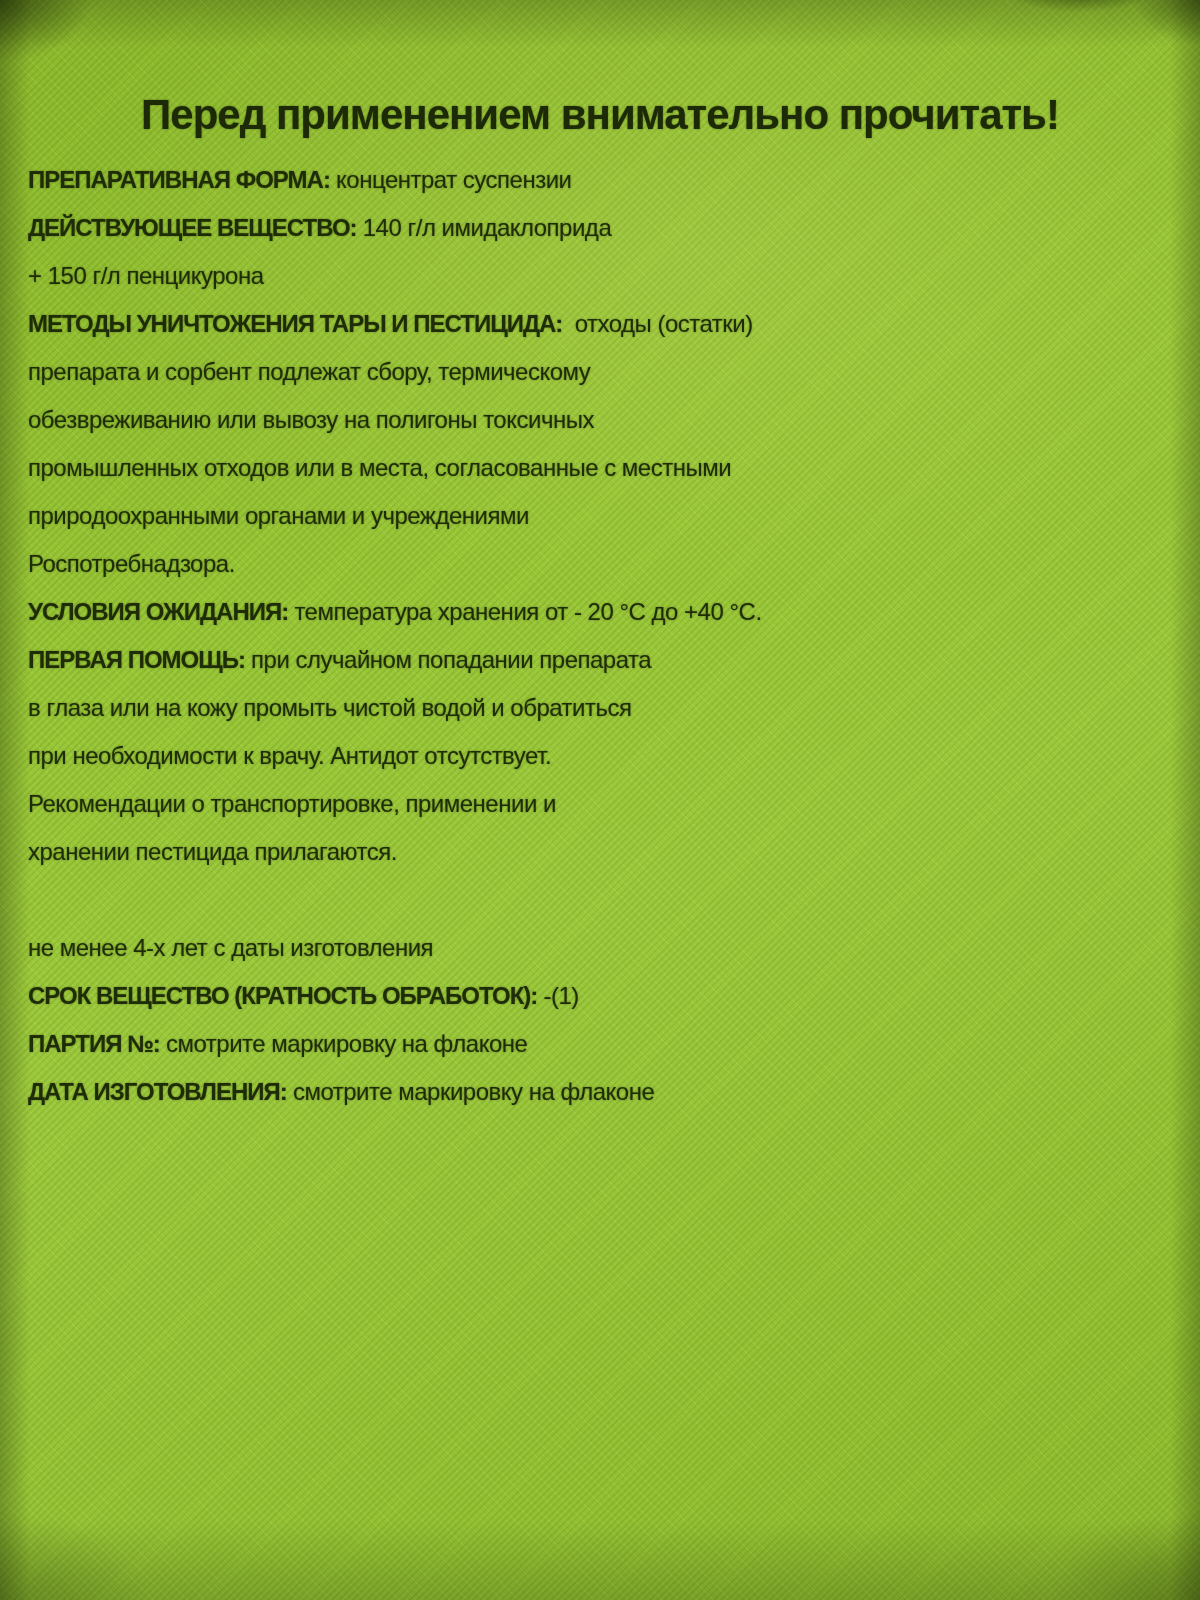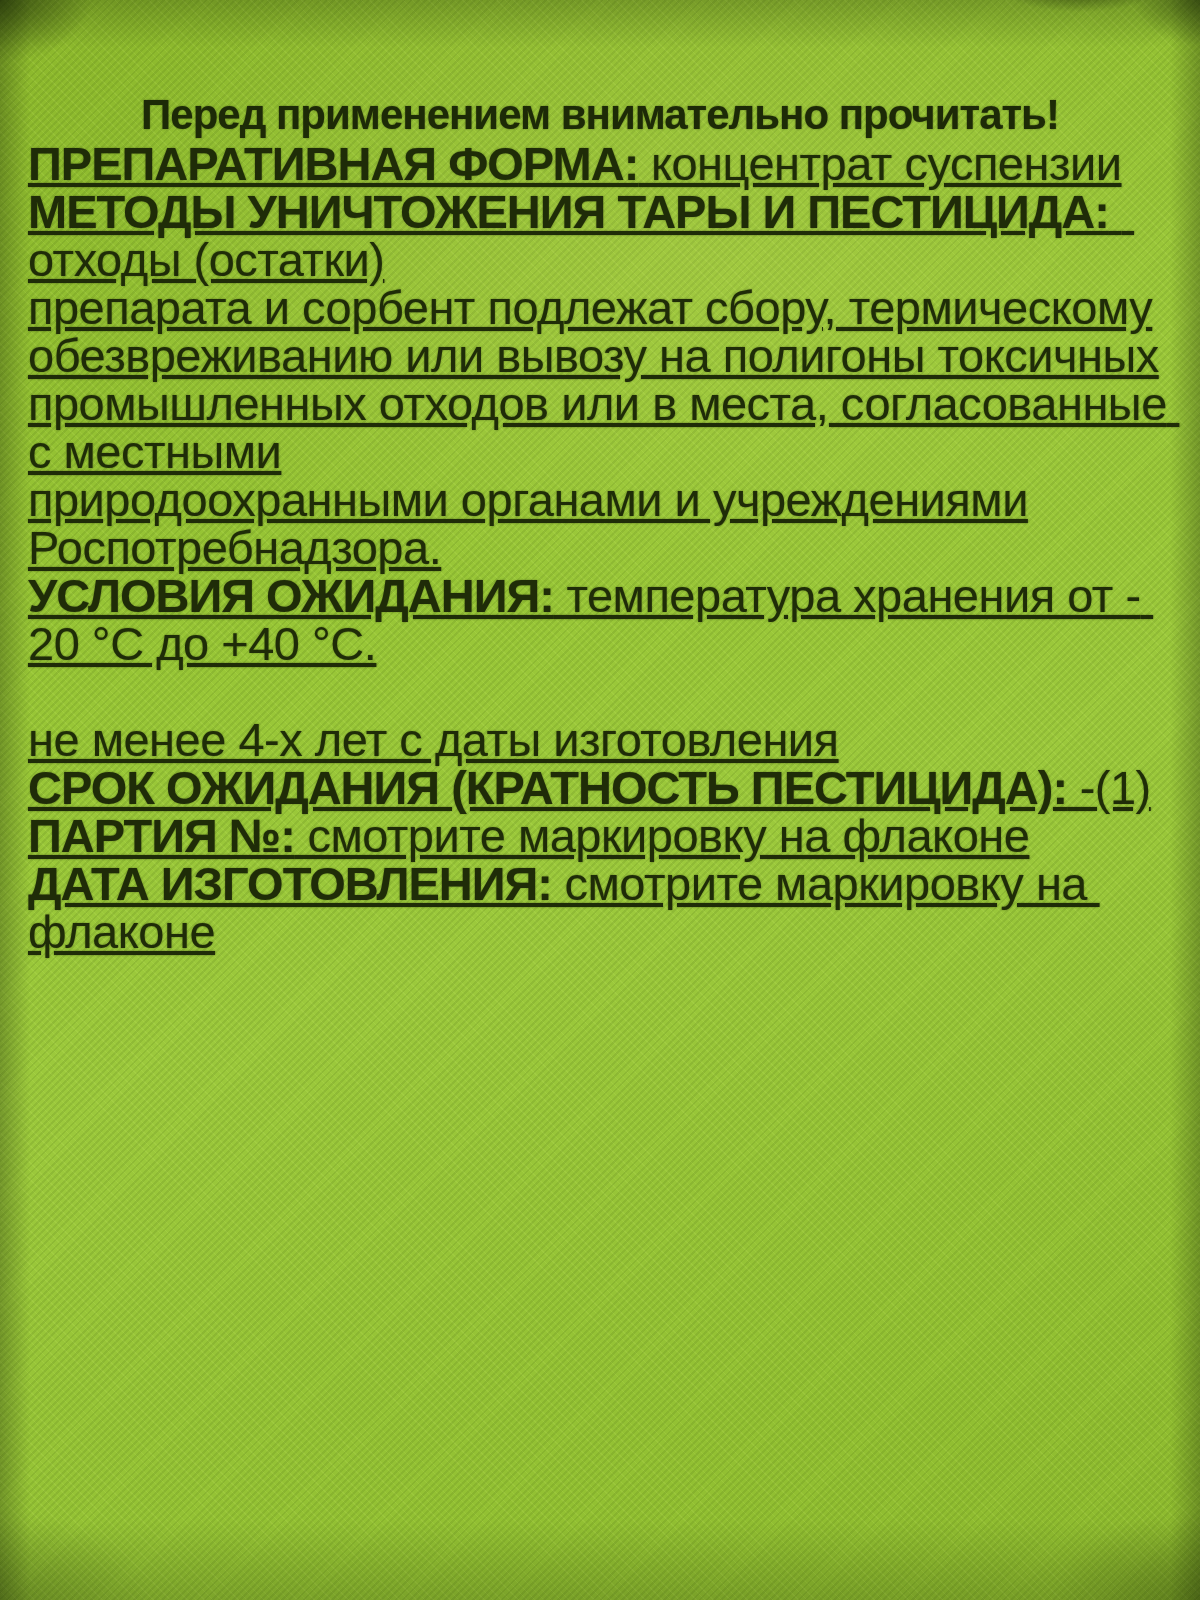--- a/index.html
+++ b/index.html
@@ -45,53 +45,59 @@
     text-align: center;
     font-size: 42px;
     line-height: 54px;
     font-weight: bold;
     letter-spacing: -1px;
     color: #1d2a07;
     text-shadow: 0 0 2px rgba(29,42,7,0.55);
   }
   .body-text {
     position: absolute;
-    top: 140px;
+    top: 156px;
     left: 28px;
     width: 1160px;
     color: #1f2c08;
-    font-size: 47px;
+    font-size: 24px;
     line-height: 48px;
     letter-spacing: -0.5px;
     text-shadow: 0 0 2px rgba(31,44,8,0.5);
-    text-decoration: underline;
   }
   .body-text p {
     margin: 0;
     white-space: pre-wrap;
   }
   .body-text .sec-label {
     font-weight: bold;
     letter-spacing: -1px;
   }
 </style>
 </head>
 <body>
 
 <div class="photo">
   <div class="vignette"></div>
   <div class="header-line">Перед применением внимательно прочитать!</div>
   <div class="body-text">
       <p><span class="sec-label">ПРЕПАРАТИВНАЯ ФОРМА:</span><span> концентрат суспензии</span></p>
+      <p><span class="sec-label">ДЕЙСТВУЮЩЕЕ ВЕЩЕСТВО:</span><span> 140 г/л имидаклоприда
++ 150 г/л пенцикурона</span></p>
       <p><span class="sec-label">МЕТОДЫ УНИЧТОЖЕНИЯ ТАРЫ И ПЕСТИЦИДА:</span><span>  отходы (остатки)
 препарата и сорбент подлежат сбору, термическому
 обезвреживанию или вывозу на полигоны токсичных
 промышленных отходов или в места, согласованные с местными
 природоохранными органами и учреждениями
 Роспотребнадзора.</span></p>
       <p><span class="sec-label">УСЛОВИЯ ОЖИДАНИЯ:</span><span> температура хранения от - 20 °С до +40 °С.</span></p>
+      <p><span class="sec-label">ПЕРВАЯ ПОМОЩЬ:</span><span> при случайном попадании препарата
+в глаза или на кожу промыть чистой водой и обратиться
+при необходимости к врачу. Антидот отсутствует.
+Рекомендации о транспортировке, применении и
+хранении пестицида прилагаются.</span></p>
       <p><span>
 не менее 4-х лет с даты изготовления</span></p>
-      <p><span class="sec-label">СРОК ОЖИДАНИЯ (КРАТНОСТЬ ПЕСТИЦИДА):</span><span> -(1)</span></p>
+      <p><span class="sec-label">СРОК ВЕЩЕСТВО (КРАТНОСТЬ ОБРАБОТОК):</span><span> -(1)</span></p>
       <p><span class="sec-label">ПАРТИЯ №:</span><span> смотрите маркировку на флаконе</span></p>
       <p><span class="sec-label">ДАТА ИЗГОТОВЛЕНИЯ:</span><span> смотрите маркировку на флаконе</span></p>
     </div>
 </div>
 
 </body></html>

